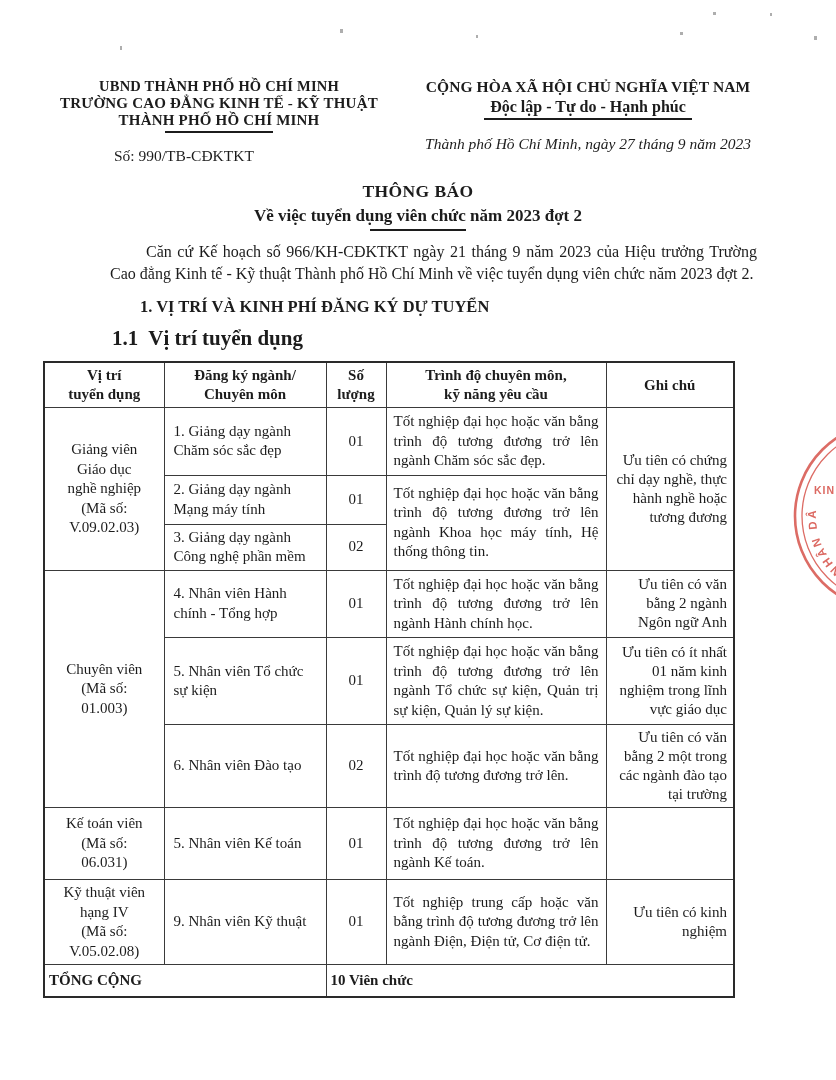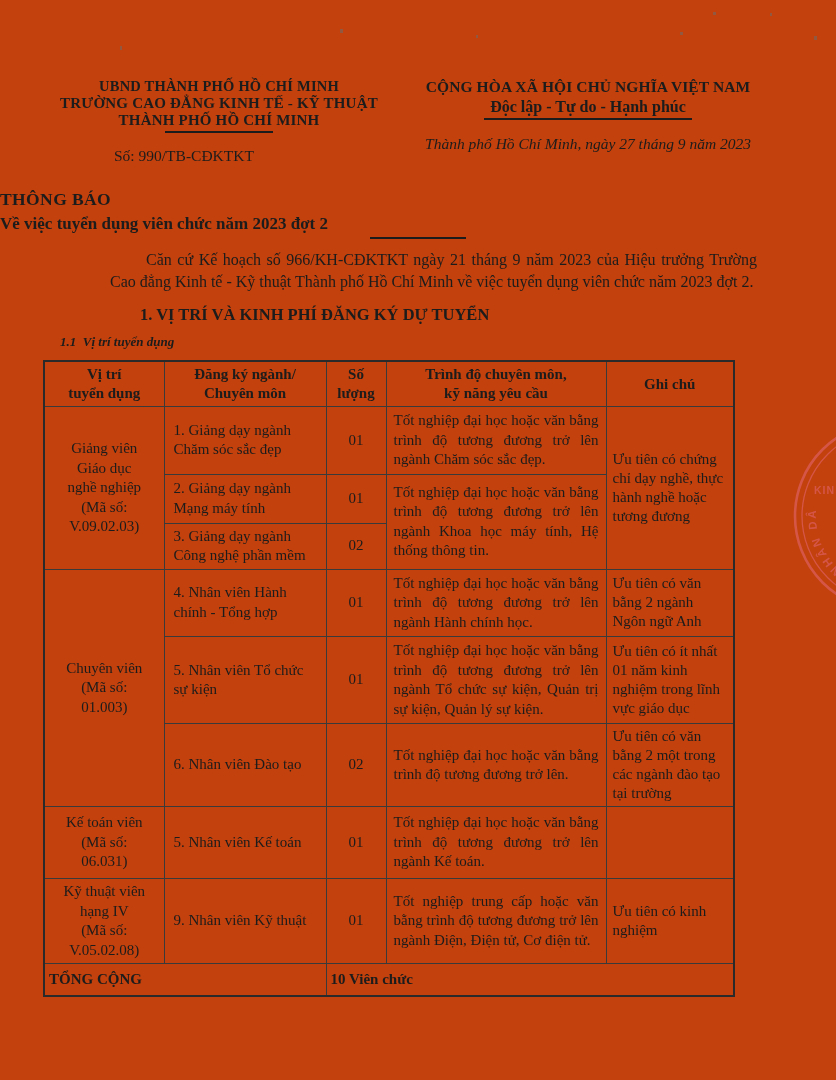--- a/index.html
+++ b/index.html
@@ -2,53 +2,53 @@
 <html><head>
 <meta charset="utf-8">
 <style>
   * { box-sizing: border-box; margin: 0; padding: 0; }
   html, body { background: #e8e8e8; }
   body { font-family: "Liberation Serif", "DejaVu Serif", serif; }
   .page {
     position: relative;
     width: 836px; height: 1080px;
     margin: 0 auto;
-    background: #c2410c;
+    background: #ffffff;
     color: #1c1c1c;
     overflow: hidden;
   }
   .speck { position: absolute; background: #6b6b6b; opacity: .55; }
 
   
   .header { display: flex; padding-top: 78px; }
   .header-left  { width: 390px; text-align: center; padding-left: 48px; }
   .header-right { flex: 1; text-align: center; padding-right: 50px; }
   .h-line1 { font-size: 14.5px; font-weight: 600; letter-spacing: .2px; }
   .h-line2, .h-line3 { font-size: 15px; font-weight: 700; letter-spacing: .2px; }
   .org-rule { width: 108px; height: 2px; background: #1c1c1c; margin: 2px auto 0; }
   .doc-number { margin-top: 14px; font-size: 15.5px; text-align: left; padding-left: 66px; }
   .motto1 { font-size: 15.5px; font-weight: 700; letter-spacing: .1px; }
   .motto2-wrap { margin-top: 2px; }
   .motto2 { display: inline-block; font-size: 16px; font-weight: 700; border-bottom: 2px solid #1c1c1c; padding: 0 6px 2px; }
   .dateline { margin-top: 15px; font-size: 15.5px; font-style: italic; white-space: nowrap; }
 
   
-  .title-block { text-align: left; margin-top: 24px; }
+  .title-block { text-align: center; margin-top: 16px; }
   .title1 { font-size: 17.5px; font-weight: 700; letter-spacing: .4px; }
   .title2 { font-size: 17px; font-weight: 700; margin-top: 4px; }
   .title-rule { width: 96px; height: 2px; background: #1c1c1c; margin: 3px auto 0; }
 
   
   .para {
     margin: 10px 79px 0 110px;
     font-size: 16px; line-height: 21.5px;
     text-indent: 36px; text-align: justify;
   }
   .sec1  { margin: 13px 0 0 140px; font-size: 16.5px; font-weight: 700; }
-  .sec11 { margin: 9px 0 0 60px;  font-size: 13px;  font-weight: 700; white-space: pre-wrap; font-style: italic; }
+  .sec11 { margin: 9px 0 0 112px;  font-size: 21px;  font-weight: 700; white-space: pre-wrap; }
 
   
   table.vtable {
     border-collapse: collapse;
     margin: 10px 0 0 43px;
     width: 690px;
     table-layout: fixed;
     font-size: 15px; line-height: 19.5px;
   }
   .vtable td, .vtable th {
@@ -56,21 +56,21 @@
     vertical-align: middle;
     padding: 3px 6px;
     white-space: pre-line;
   }
   .vtable { border: 2px solid #2a2a2a; }
   .vtable th { font-weight: 700; text-align: center; line-height: 19px; }
   td.c-pos   { text-align: center; }
   td.c-major { text-align: left; padding-left: 9px; }
   td.c-qty   { text-align: center; }
   td.c-qual  { text-align: justify; padding: 4px 7px; }
-  td.c-note  { text-align: left; line-height: 19px; }
+  td.c-note  { text-align: right; line-height: 19px; }
   tr.total-row td { font-weight: 700; text-align: left; padding: 4px; }
 
   
   .stamp { position: absolute; top: 408px; left: 758px; }
 </style>
 </head>
 <body>
 
 <div class="page">
 

